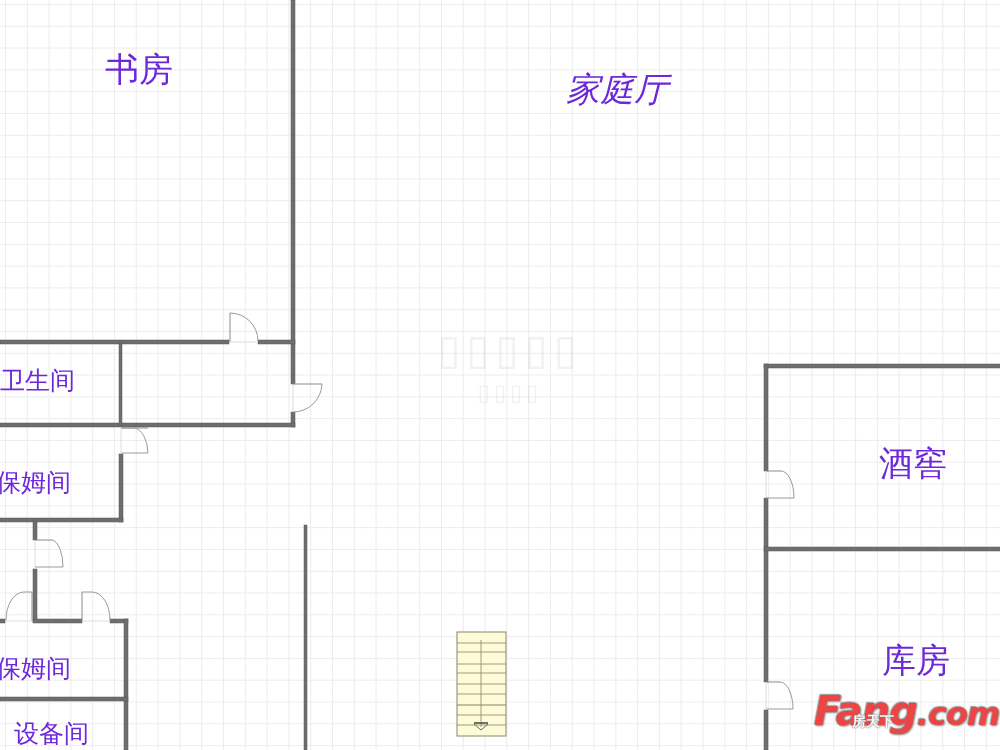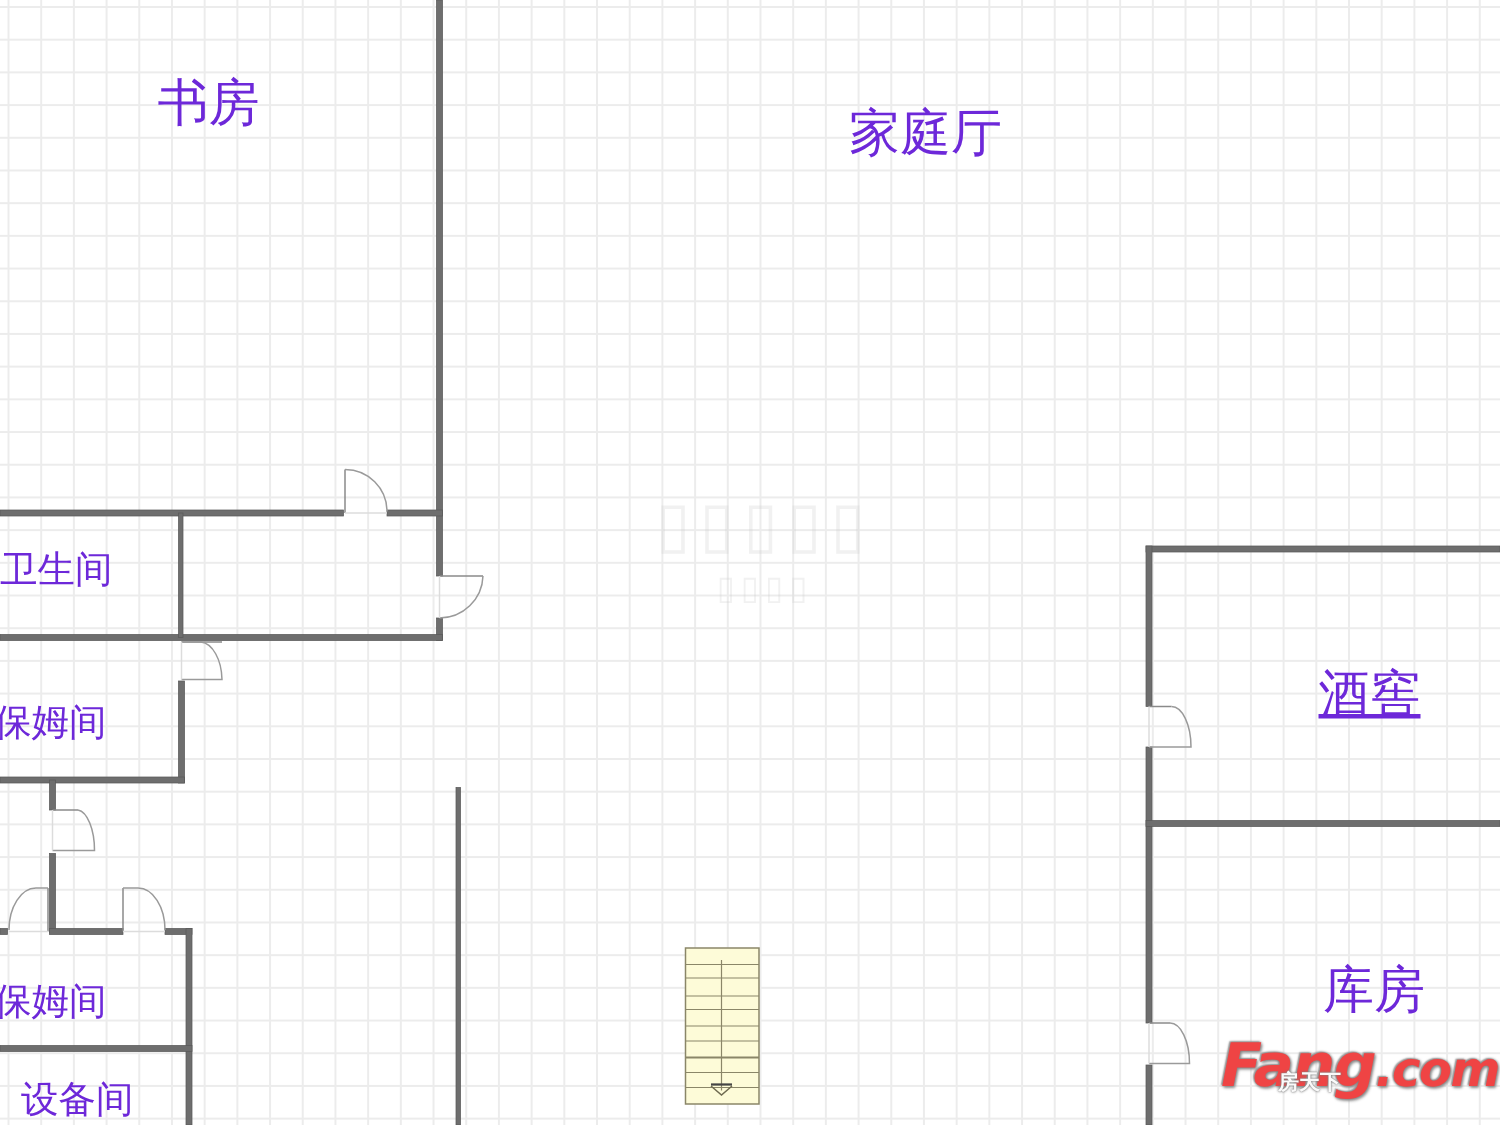--- a/index.html
+++ b/index.html
@@ -155,24 +155,24 @@
     <line x1="474" y1="723" x2="488" y2="723" stroke="#444" stroke-width="1.5"></line>
   </g>
 </svg>
 
 <div class="wm-center">
   <div>▯▯▯▯▯</div>
   <div class="sub">▯▯▯▯</div>
 </div>
 
 <div class="label" style="left:105px; top:52px;">书房</div>
-<div class="label" style="left:566px; top:72px;">家庭厅</div>
+<div class="label" style="left:566px; top:72px;font-style:italic;">家庭厅</div>
 <div class="label small" style="left:0px; top:368px;">卫生间</div>
 <div class="label small" style="left:-4px; top:470px;">保姆间</div>
 <div class="label small" style="left:-4px; top:656px;">保姆间</div>
 <div class="label small" style="left:14px; top:721px;">设备间</div>
-<div class="label" style="left:879px; top:446px;text-decoration:underline;">酒窖</div>
+<div class="label" style="left:879px; top:446px;">酒窖</div>
 <div class="label" style="left:882px; top:643px;">库房</div>
 
 <div class="wm-brand">
   <span class="en"><span>Fang</span><span class="dot">.com</span></span>
   <span class="cn">房天下</span>
 </div>
 
 </body></html>

